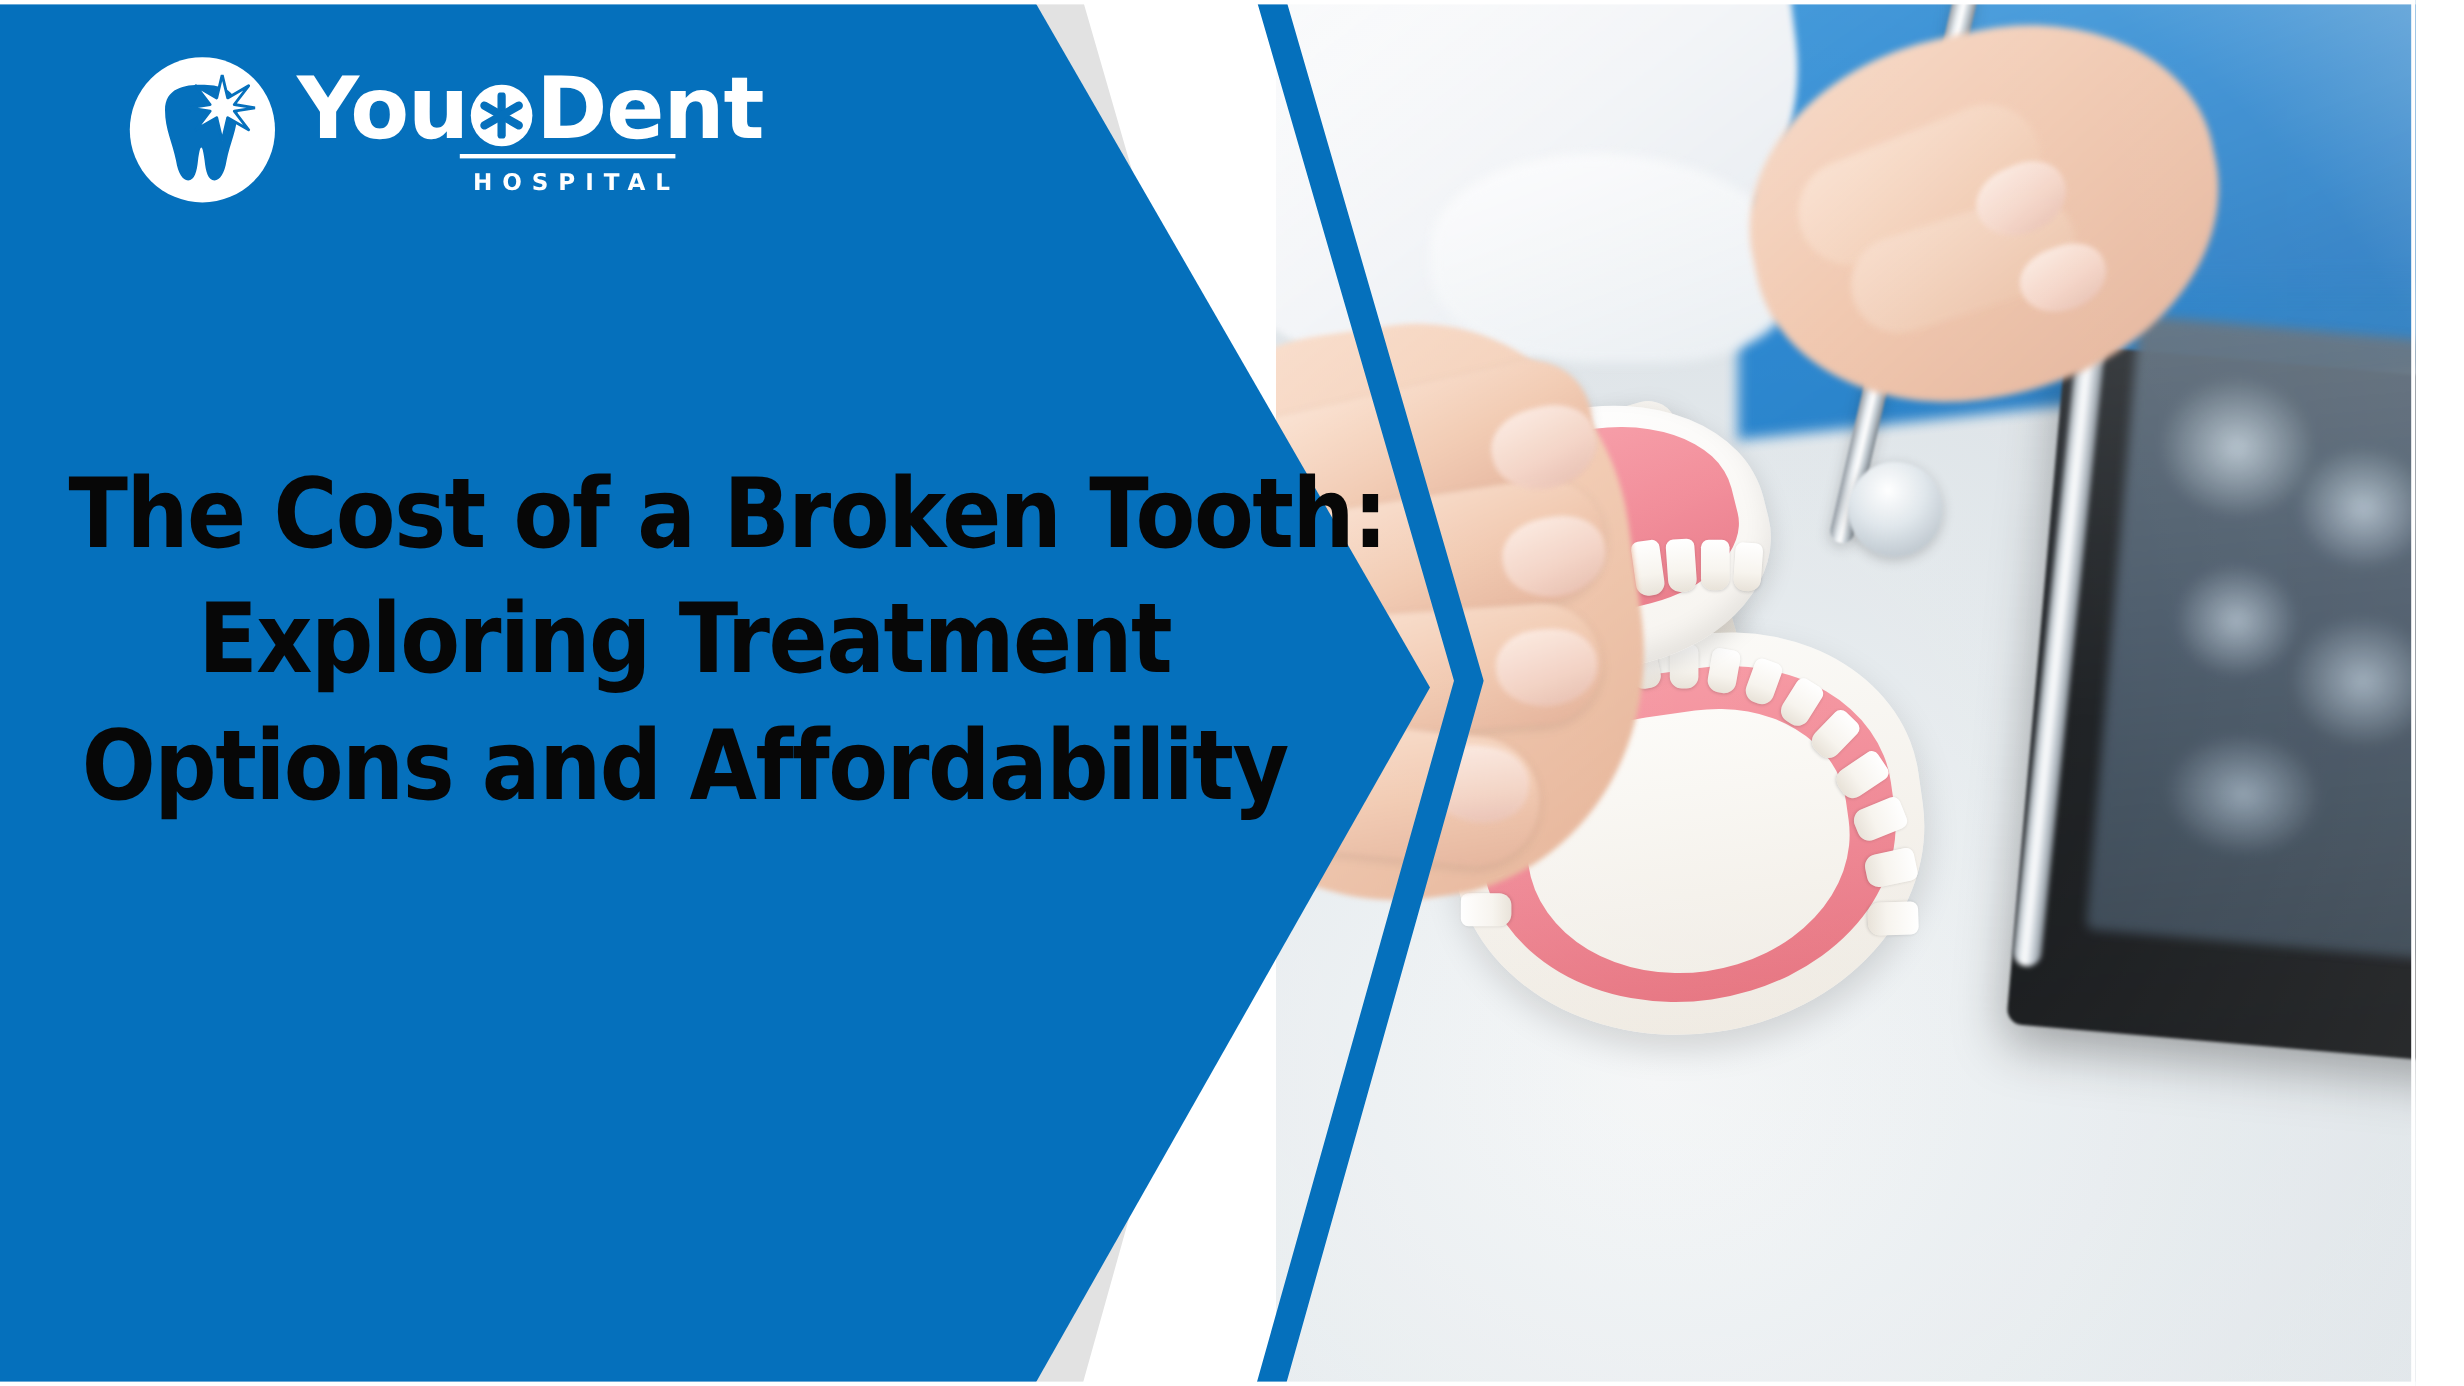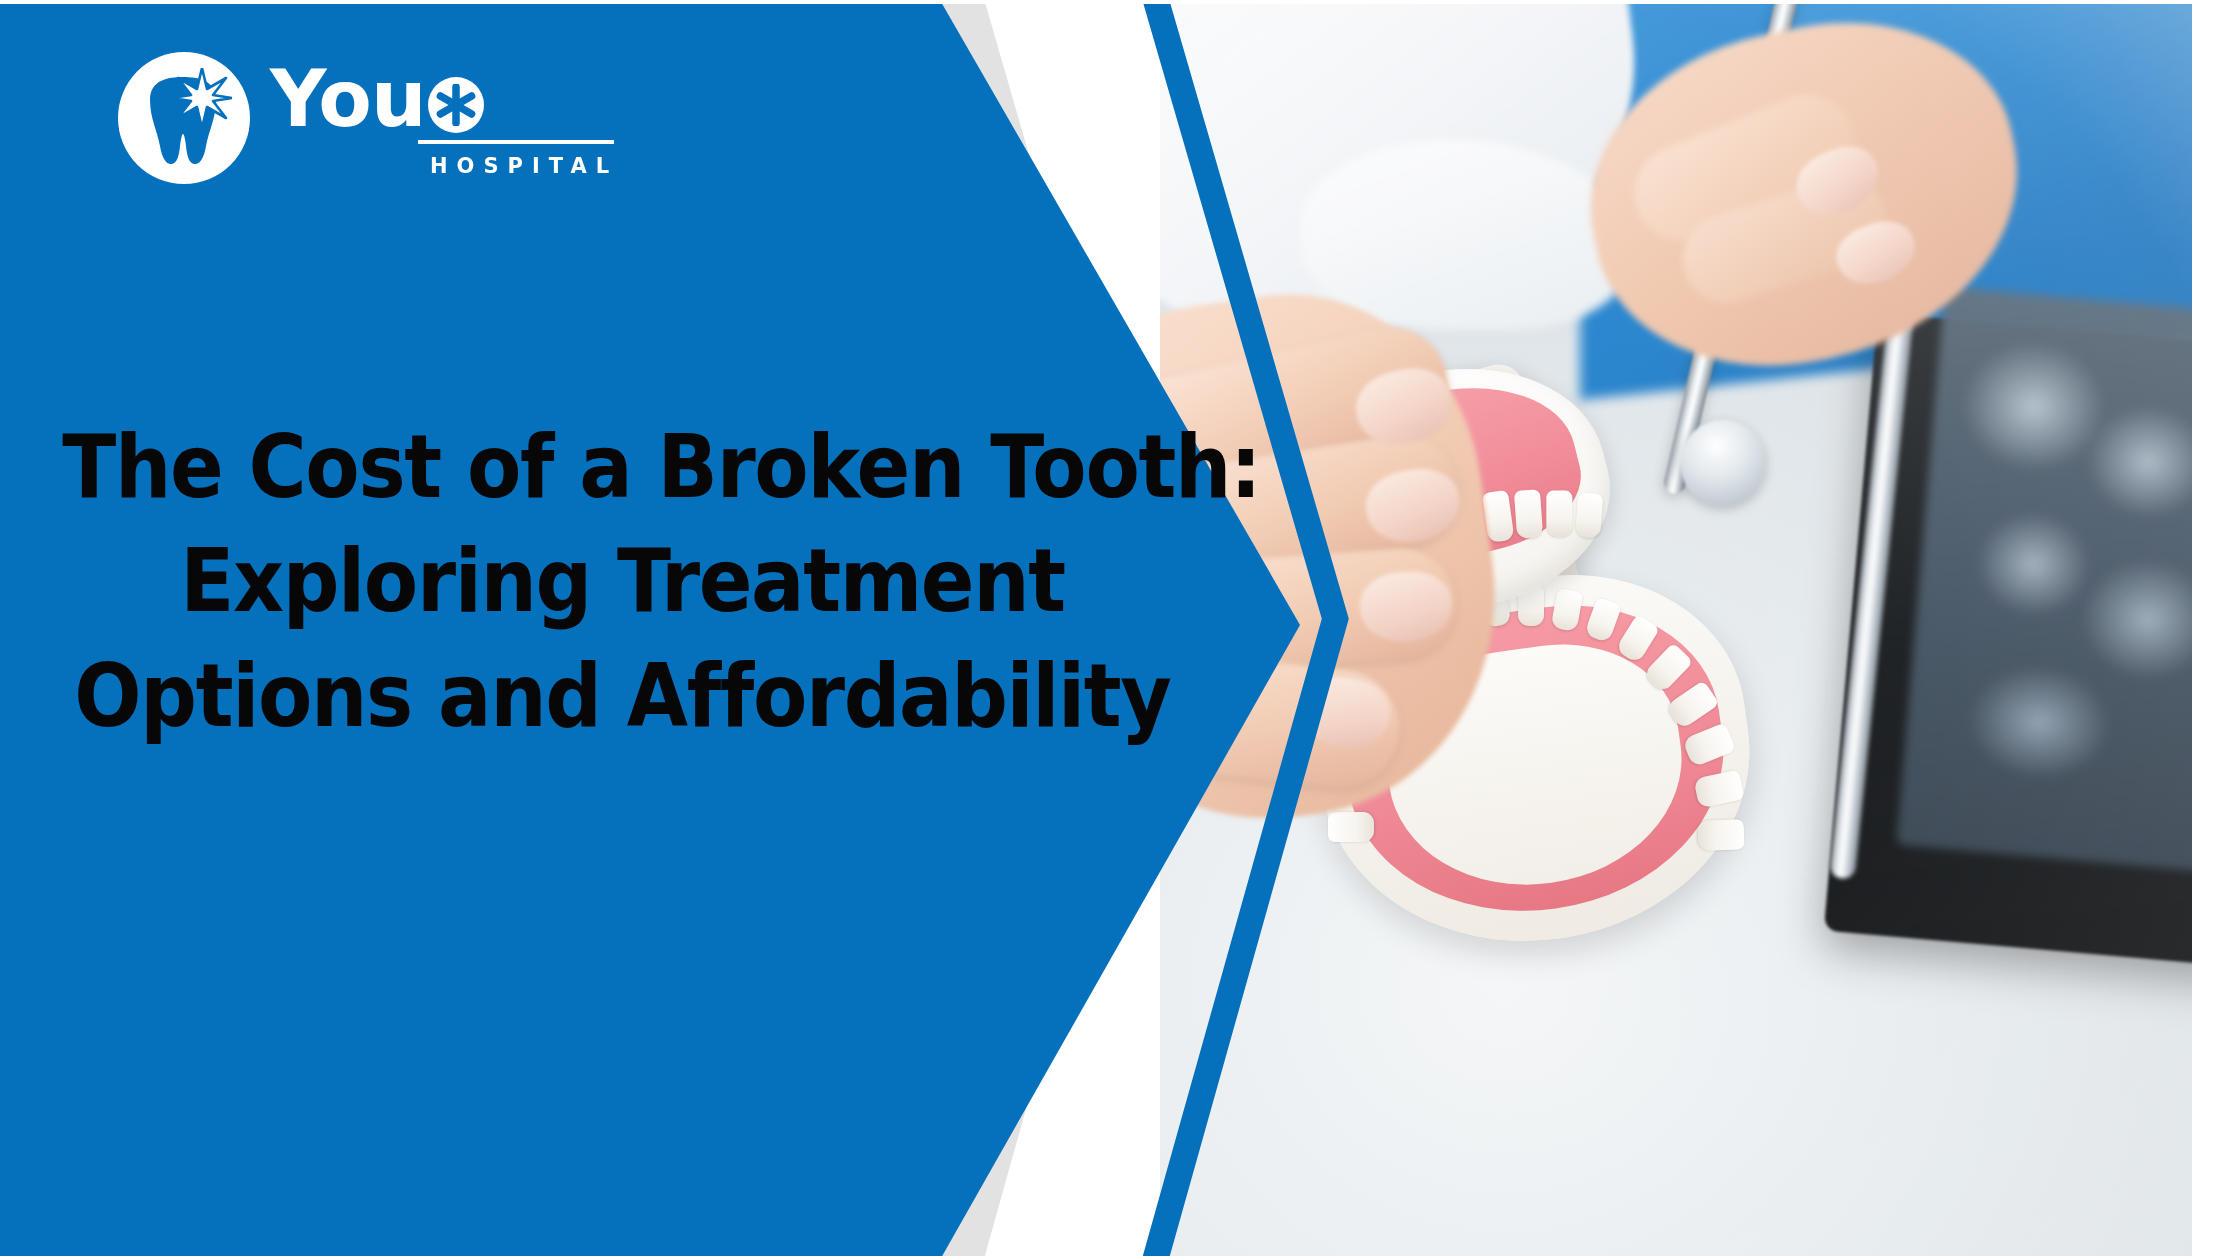--- a/index.html
+++ b/index.html
@@ -457,20 +457,21 @@
         <span>You</span>
         <span class="logo-o">
           <svg class="ast" viewBox="0 0 42 42" xmlns="http://www.w3.org/2000/svg" aria-hidden="true">
             <g stroke="#0570BC" stroke-width="7.5" stroke-linecap="round">
               <line x1="21" y1="3" x2="21" y2="39"></line>
               <line x1="5.4" y1="12" x2="36.6" y2="30"></line>
               <line x1="5.4" y1="30" x2="36.6" y2="12"></line>
             </g>
           </svg>
         </span>
+        <span>Dent</span>
       </div>
       <div class="logo-rule"></div>
       <div class="logo-sub">HOSPITAL</div>
     </div>
   </div>
 
   <h1 class="headline">
     <span class="hl-line">The Cost of a Broken Tooth:</span>
     <span class="hl-line">Exploring Treatment</span>
     <span class="hl-line">Options and Affordability</span>

